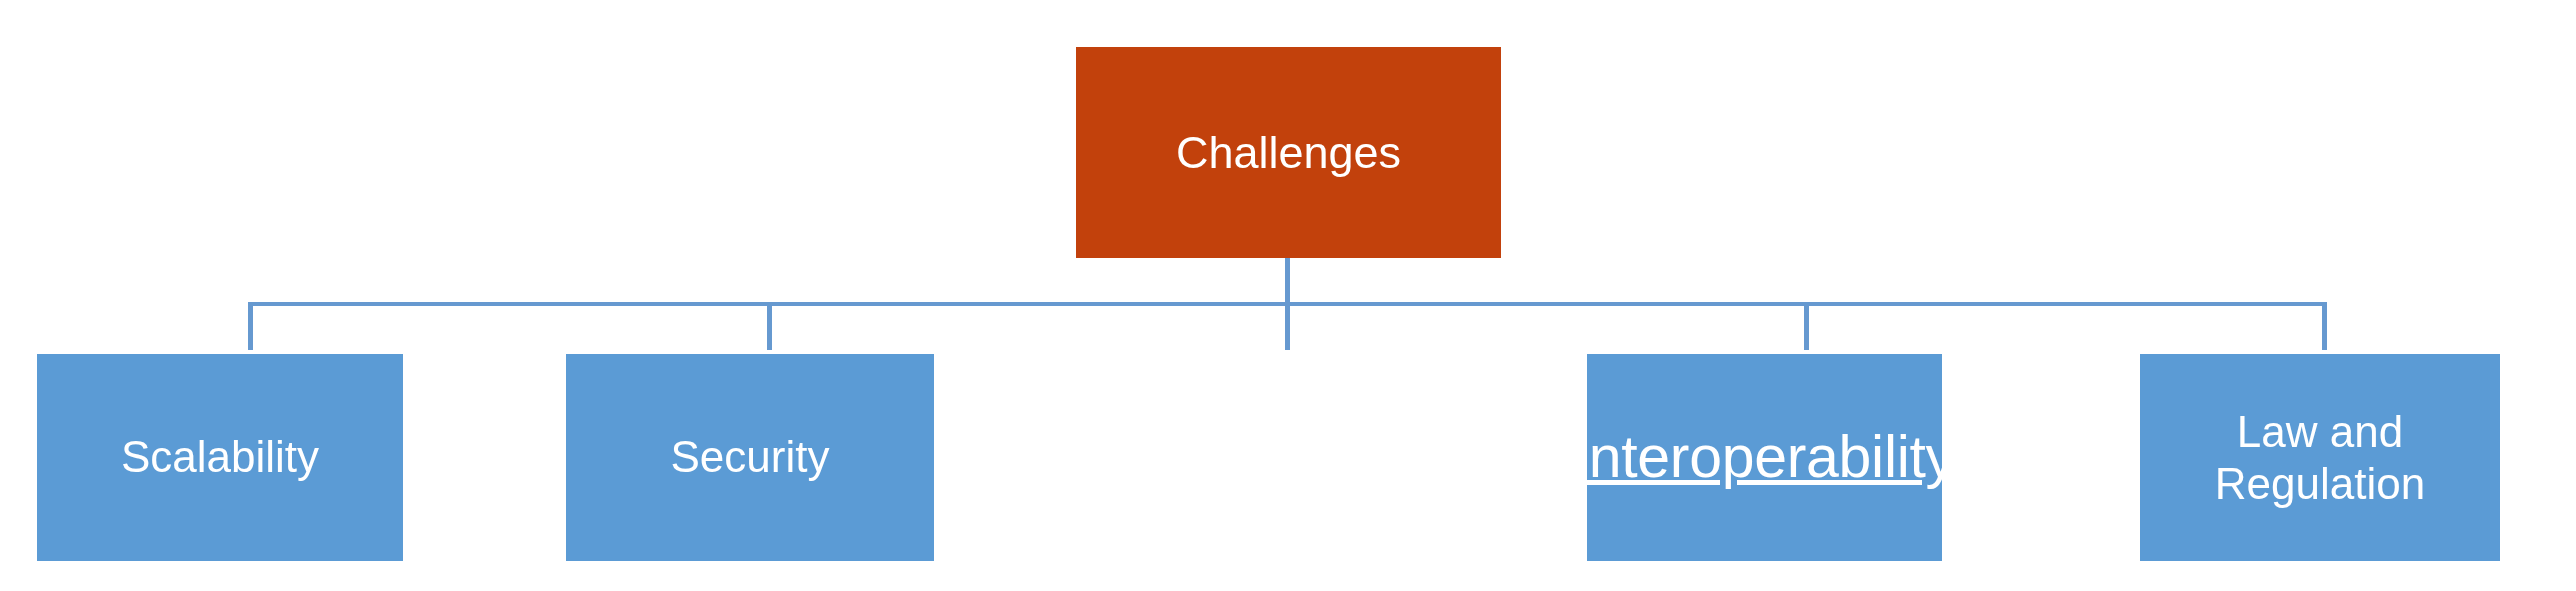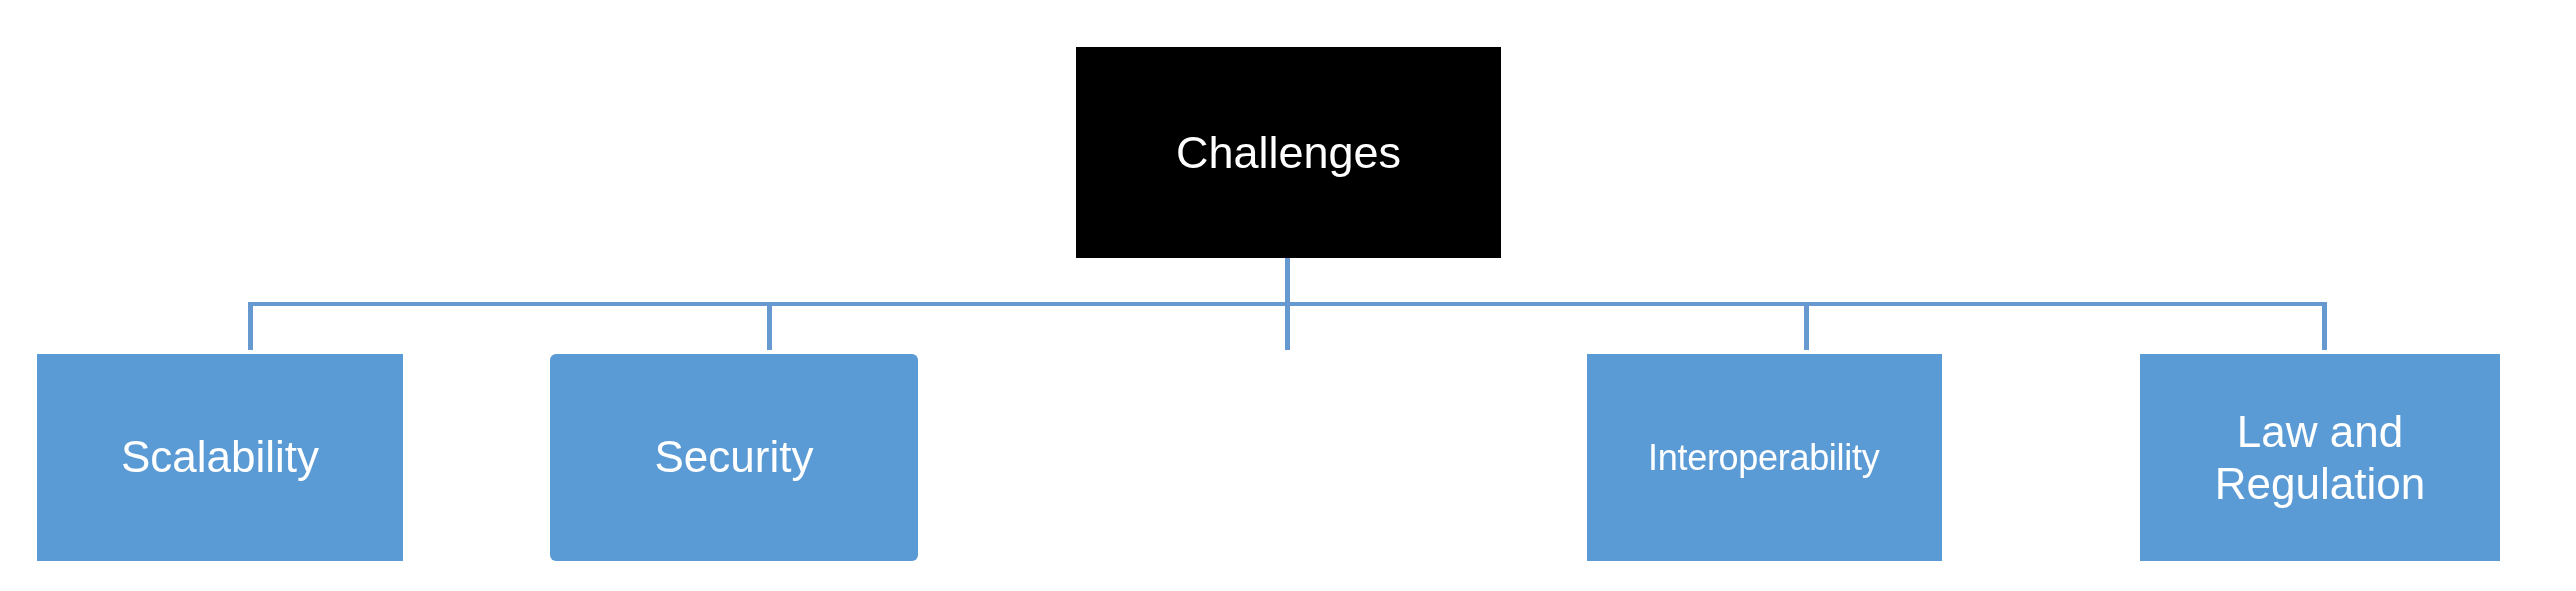--- a/index.html
+++ b/index.html
@@ -31,42 +31,43 @@
     line-height: 1.14;
     white-space: nowrap;
     user-select: none;
   }
 
   .node-root {
     left: 1076px;
     top: 47px;
     width: 425px;
     height: 211px;
-    background: #000000;
+    background: #c2410c;
     font-size: 45px;
   }
 
   .node-child {
     background: #5b9bd5;
     top: 354px;
     height: 207px;
     font-size: 44px;
   }
 
   .child-0 { left: 37px;   width: 366px; }
-  .child-1 { left: 550px;  width: 368px; border-radius: 6px; }
+  .child-1 { left: 566px;  width: 368px; }
   .child-2 { left: 1072px; width: 370px; }
   .child-3 { left: 1587px; width: 355px; }
   .child-4 { left: 2106px; width: 360px; margin-left: 34px; }
 
   
   .child-3 .node-label {
-    font-size: 36px;
+    font-size: 59px;
     letter-spacing: -0.3px;
     transform: translateX(-0.8px);
+    text-decoration: underline;
   }
 
   
   .child-4 .node-label {
     white-space: normal;
     line-height: 1.16;
     max-width: 331px;
   }
 
   .node-label {

